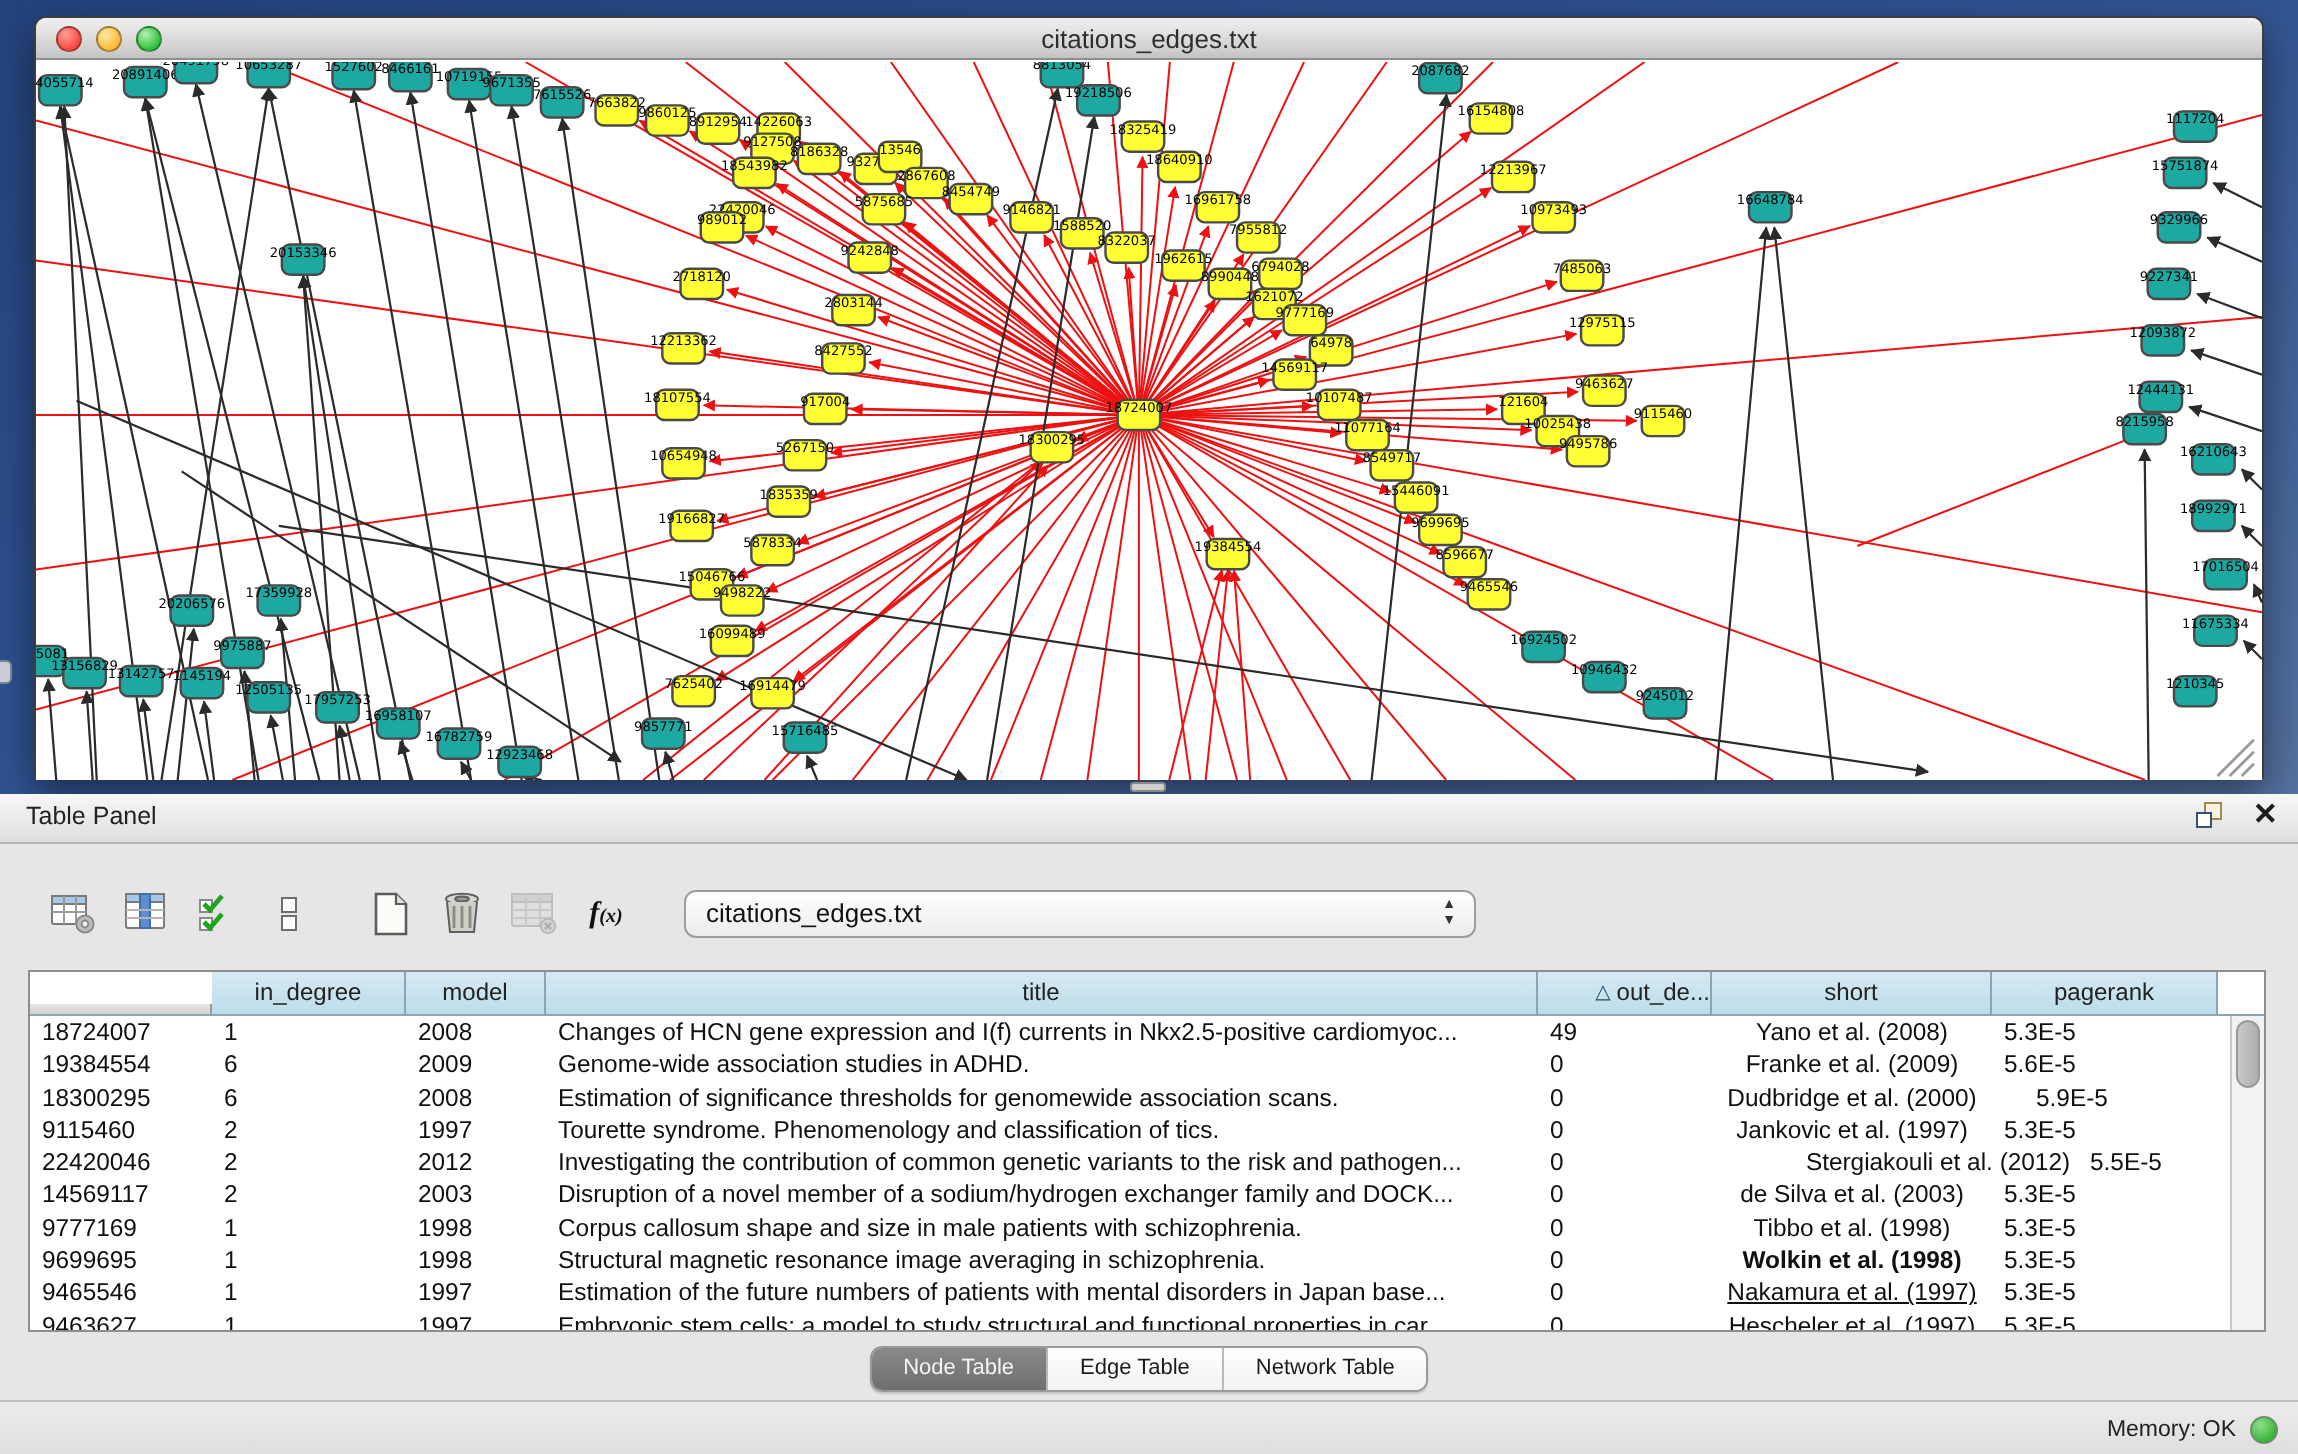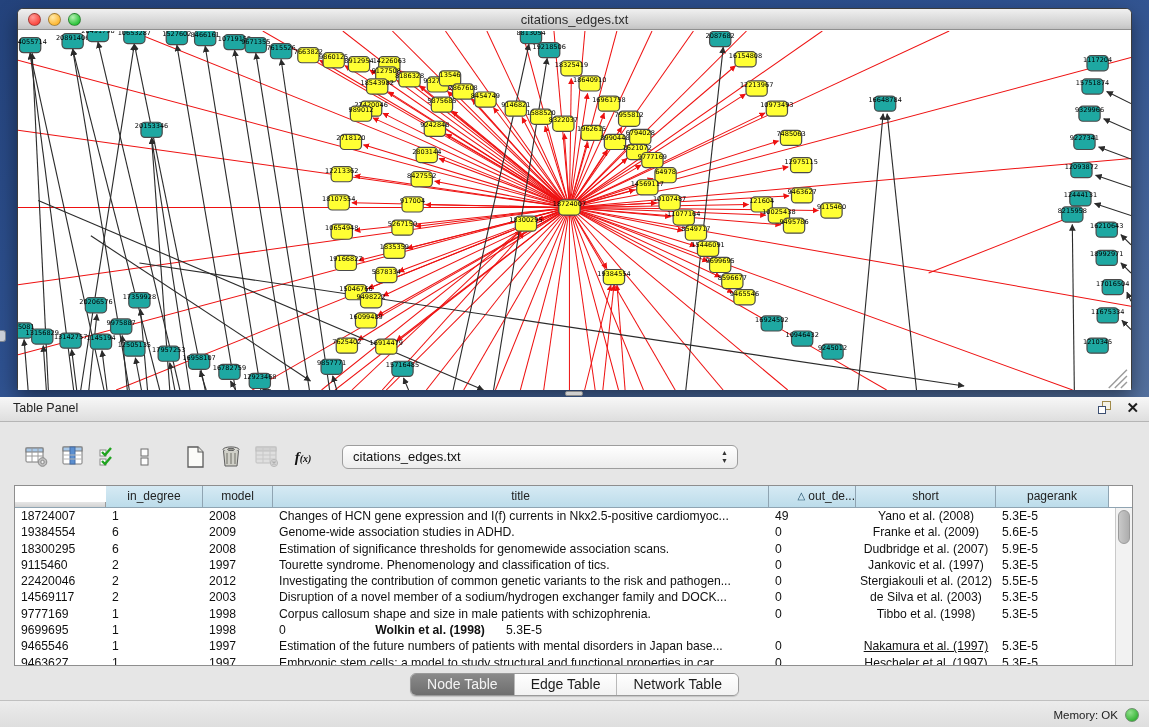--- a/index.html
+++ b/index.html
@@ -60,21 +60,21 @@
   .td { flex:none; font-size:12.2px; color:#101010; line-height:16px; padding-left:6px;
         white-space:nowrap; overflow:hidden; }
   .td.center { text-align:center; padding-left:0; }
   .vscroll { position:absolute; right:0; top:22px; bottom:0; width:17px; background:#f2f2f2; border-left:1px solid #c9c9c9; }
   .vthumb { position:absolute; left:2px; top:2px; width:12px; height:34px; background:linear-gradient(90deg,#c9c9c9,#adadad);
             border:1px solid #9a9a9a; border-radius:6px; }
 
   .tp-tabs { position:absolute; left:0; right:0; top:276px; display:flex; justify-content:center; }
   .seg { display:flex; border:1px solid #9a9a9a; border-radius:6px; overflow:hidden;
          box-shadow:0 1px 1px rgba(0,0,0,.15); }
-  .seg-btn { padding:0 16px; height:21px; line-height:20px; font-size:14px; color:#1c1c1c;
+  .seg-btn { padding:0 16px; height:21px; line-height:20px; font-size:11px; color:#1c1c1c;
              background:linear-gradient(#ffffff,#f2f2f2); border-right:1px solid #b9b9b9; }
   .seg-btn:last-child { border-right:none; }
   .seg-btn.sel { background:linear-gradient(#8a8a8a,#6e6e6e); color:#f4f4f4; }
 
   
   .status-bar { position:absolute; left:0; top:700px; width:1149px; height:27px;
                 background:linear-gradient(#ececec,#dedede); border-top:1px solid #c0c0c0; }
   .status-right { position:absolute; right:10px; top:0; height:27px; display:flex; align-items:center; gap:7px; }
   .status-right .mem { font-size:11.5px; color:#222; }
   .mem-dot { width:14px; height:14px; border-radius:50%; border:1px solid #6f8f6f;
@@ -808,39 +808,39 @@
           <div class="td" style="width: 87px;">0</div>
           <div class="td center" style="width: 140px;">Franke et al. (2009)</div>
           <div class="td" style="width: 113px;">5.6E-5</div>
         </div>
         <div class="trow">
           <div class="td" style="width: 91px;">18300295</div>
           <div class="td" style="width: 97px;">6</div>
           <div class="td" style="width: 70px;">2008</div>
           <div class="td" style="width: 496px;">Estimation of significance thresholds for genomewide association scans.</div>
           <div class="td" style="width: 87px;">0</div>
-          <div class="td center" style="width: 140px;">Dudbridge et al. (2007)</div>
-          <div class="td" style="width: 113px;">5.9E-5</div>
+          <div class="td center" style="width: 140px;">Dudbridge et al. (2000)</div>
+          <div class="td" style="width: 113px; margin-left: 16px;">5.9E-5</div>
         </div>
         <div class="trow">
           <div class="td" style="width: 91px;">9115460</div>
           <div class="td" style="width: 97px;">2</div>
           <div class="td" style="width: 70px;">1997</div>
           <div class="td" style="width: 496px;">Tourette syndrome. Phenomenology and classification of tics.</div>
           <div class="td" style="width: 87px;">0</div>
           <div class="td center" style="width: 140px;">Jankovic et al. (1997)</div>
           <div class="td" style="width: 113px;">5.3E-5</div>
         </div>
         <div class="trow">
           <div class="td" style="width: 91px;">22420046</div>
           <div class="td" style="width: 97px;">2</div>
           <div class="td" style="width: 70px;">2012</div>
           <div class="td" style="width: 496px;">Investigating the contribution of common genetic variants to the risk and pathogen...</div>
           <div class="td" style="width: 87px;">0</div>
-          <div class="td center" style="width: 140px;">Stergiakouli et al. (2012)</div>
+          <div class="td center" style="width: 140px; margin-left: 43px;">Stergiakouli et al. (2012)</div>
           <div class="td" style="width: 113px;">5.5E-5</div>
         </div>
         <div class="trow">
           <div class="td" style="width: 91px;">14569117</div>
           <div class="td" style="width: 97px;">2</div>
           <div class="td" style="width: 70px;">2003</div>
           <div class="td" style="width: 496px;">Disruption of a novel member of a sodium/hydrogen exchanger family and DOCK...</div>
           <div class="td" style="width: 87px;">0</div>
           <div class="td center" style="width: 140px;">de Silva et al. (2003)</div>
           <div class="td" style="width: 113px;">5.3E-5</div>
@@ -851,20 +851,21 @@
           <div class="td" style="width: 70px;">1998</div>
           <div class="td" style="width: 496px;">Corpus callosum shape and size in male patients with schizophrenia.</div>
           <div class="td" style="width: 87px;">0</div>
           <div class="td center" style="width: 140px;">Tibbo et al. (1998)</div>
           <div class="td" style="width: 113px;">5.3E-5</div>
         </div>
         <div class="trow">
           <div class="td" style="width: 91px;">9699695</div>
           <div class="td" style="width: 97px;">1</div>
           <div class="td" style="width: 70px;">1998</div>
+          <div class="td" style="width: 496px;">Structural magnetic resonance image averaging in schizophrenia.</div>
           <div class="td" style="width: 87px;">0</div>
           <div class="td center" style="width: 140px; font-weight: bold;">Wolkin et al. (1998)</div>
           <div class="td" style="width: 113px;">5.3E-5</div>
         </div>
         <div class="trow">
           <div class="td" style="width: 91px;">9465546</div>
           <div class="td" style="width: 97px;">1</div>
           <div class="td" style="width: 70px;">1997</div>
           <div class="td" style="width: 496px;">Estimation of the future numbers of patients with mental disorders in Japan base...</div>
           <div class="td" style="width: 87px;">0</div>

